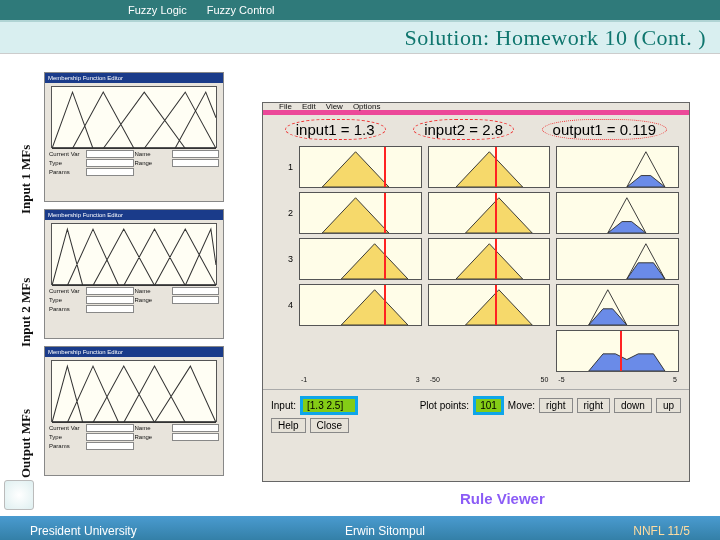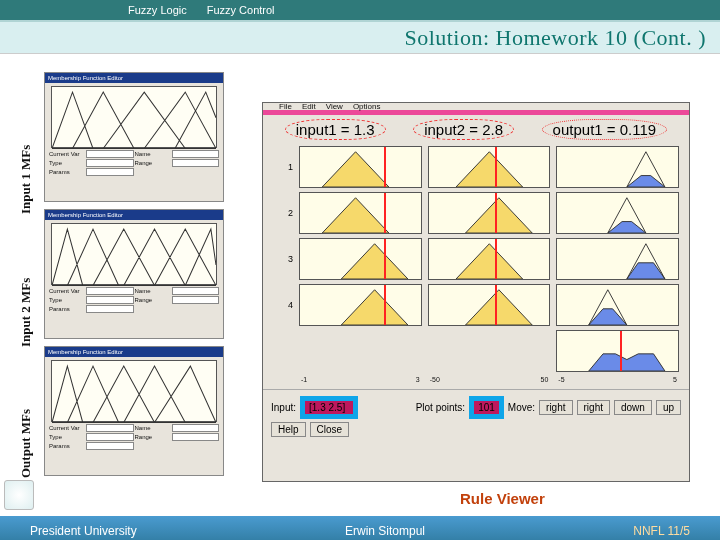--- a/index.html
+++ b/index.html
@@ -21,39 +21,39 @@
   .mf1 { top: 18px; }
   .mf2 { top: 155px; }
   .mf3 { top: 292px; }
   .mf-titlebar { height: 10px; background: #1a3b8a; display:flex; align-items:center; padding-left:3px; color:#fff; font-size:6px;}
   .mf-plot { position: relative; margin: 3px auto 0; width: 166px; height: 62px; background: #fffef4; border: 1px solid #555; }
   .mf-controls { display: grid; grid-template-columns: 36px 1fr 36px 1fr; gap:1px; padding:2px 4px; align-items:center; }
   .mf-controls div { font-size:6px; color:#111; }
   .mf-controls .box { background:#fff; border:1px solid #888; height:8px; }
 
   .big-heading { position:absolute; left: 280px; top: 12px; font-size: 18px; font-weight: bold; color:#111;}
-  .rv-caption { position:absolute; left: 460px; top: 436px; font-size: 15px; font-weight: bold; color:#c2410c;text-align:right;}
+  .rv-caption { position:absolute; left: 460px; top: 436px; font-size: 15px; font-weight: bold; color:#8b5cf6;text-align:right;}
 
   .rv-win { position:absolute; left: 262px; top: 48px; width: 428px; height: 380px; border:1px solid #666; background:#e8e4dc; }
   .rv-title { height: 14px; background:#1a3b8a; display:flex; align-items:center; justify-content:space-between; padding:0 3px; color:#fff; font-size:8px;}
   .rv-title .btns span{ display:inline-block; width:10px; height:9px; background:#c4c4c4; border:1px solid #555; margin-left:1px;}
   .rv-menu { height:12px; background:#e8e4dc; border-bottom:5px solid #ec4899; display:flex; gap:10px; padding-left:16px; font-size:8px; align-items:center; color:#111;}
   .rv-header { display:flex; justify-content:space-around; padding:4px 8px; font-size:15px; }
   .rv-header .hbox { border:1px dashed #e33; border-radius:50%/60%; padding:1px 10px; }
   .rv-header .hbox.out { border-color:#e33; border-style:dotted;}
   .rv-body { padding: 2px 10px 6px; }
   .rv-row { display:grid; grid-template-columns: 20px 1fr 1fr 1fr; gap:6px; align-items:center; margin-bottom:4px;}
   .rv-row .idx { font-size:9px; text-align:right; }
   .cell { height: 42px; background:#fffde8; border:1px solid #555; position:relative;}
   .axis-row { display:grid; grid-template-columns: 20px 1fr 1fr 1fr; gap:6px; font-size:7px; color:#111;}
   .axis-row div { display:flex; justify-content:space-between; padding:0 2px;}
   .vline-red { position:absolute; top:0; bottom:0; width:2px; background:#f22; }
   .rv-controls { padding:6px 8px; border-top:1px solid #aaa; background:#e8e4dc;}
   .rv-controls-row { display:flex; align-items:center; gap:4px; font-size:10px; margin-bottom:3px;}
-  .rv-controls-row .fld { background:#be185d; border:5px solid #0ea5e9; padding:1px 4px; min-width:58px;}
+  .rv-controls-row .fld { background:#84cc16; border:3px solid #0ea5e9; padding:1px 4px; min-width:58px;}
   .rv-controls-row .btn { background:#e6e2d8; border:1px solid #888; padding:1px 6px;}
   .logo { position:absolute; left:4px; top:426px; width:30px; height:30px; border:1px solid #bbb; border-radius:3px; background:radial-gradient(circle,#fff,#deeff0); }
 </style>
 </head>
 <body>
 
 <div class="nav">
   <span>Fuzzy Logic</span>
   <span>Fuzzy Control</span>
 </div>

